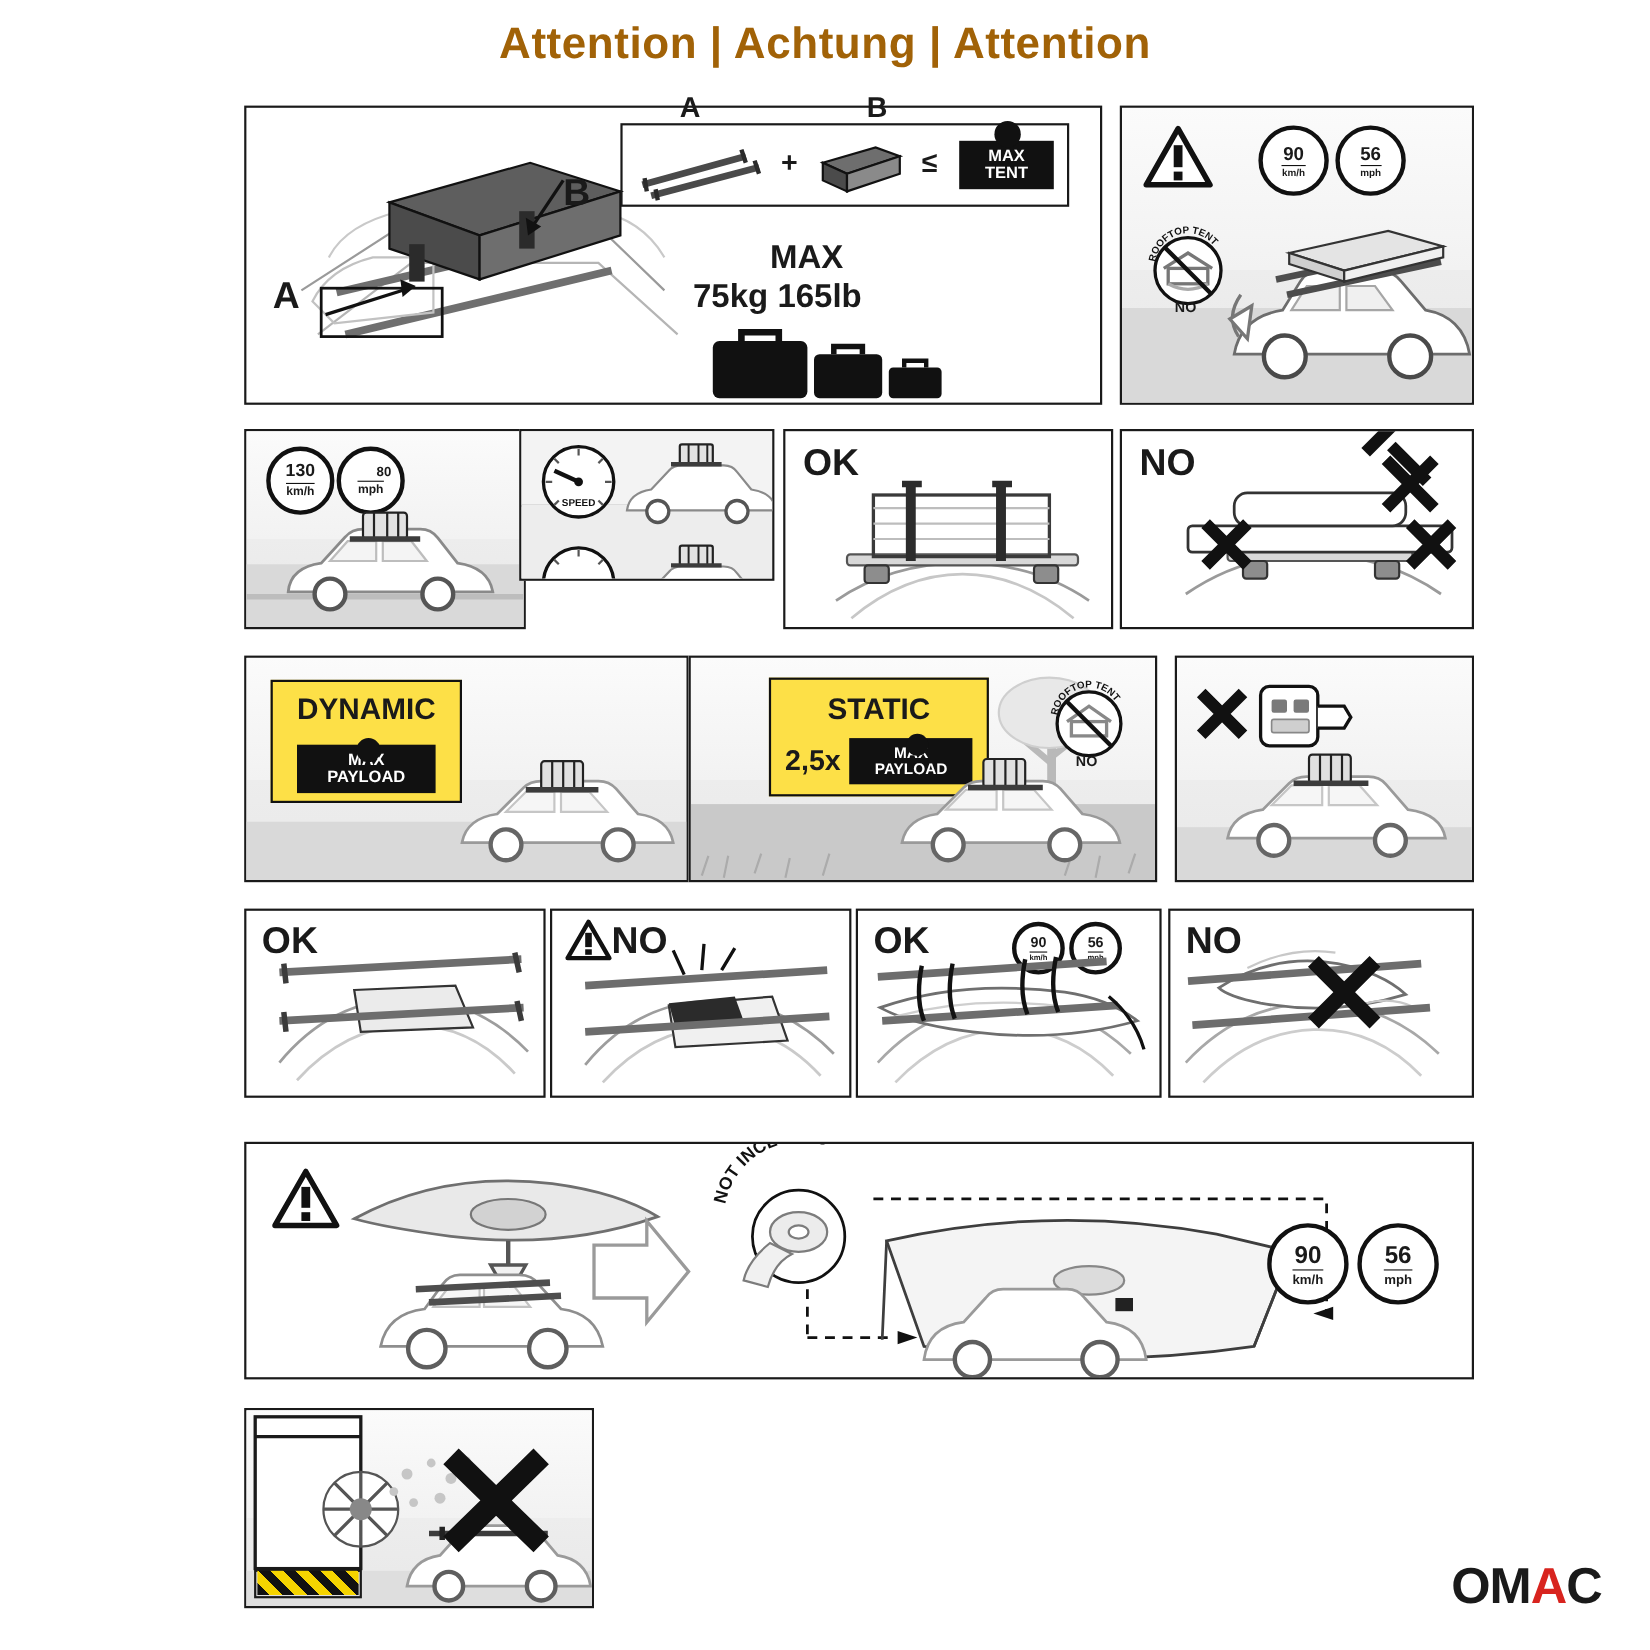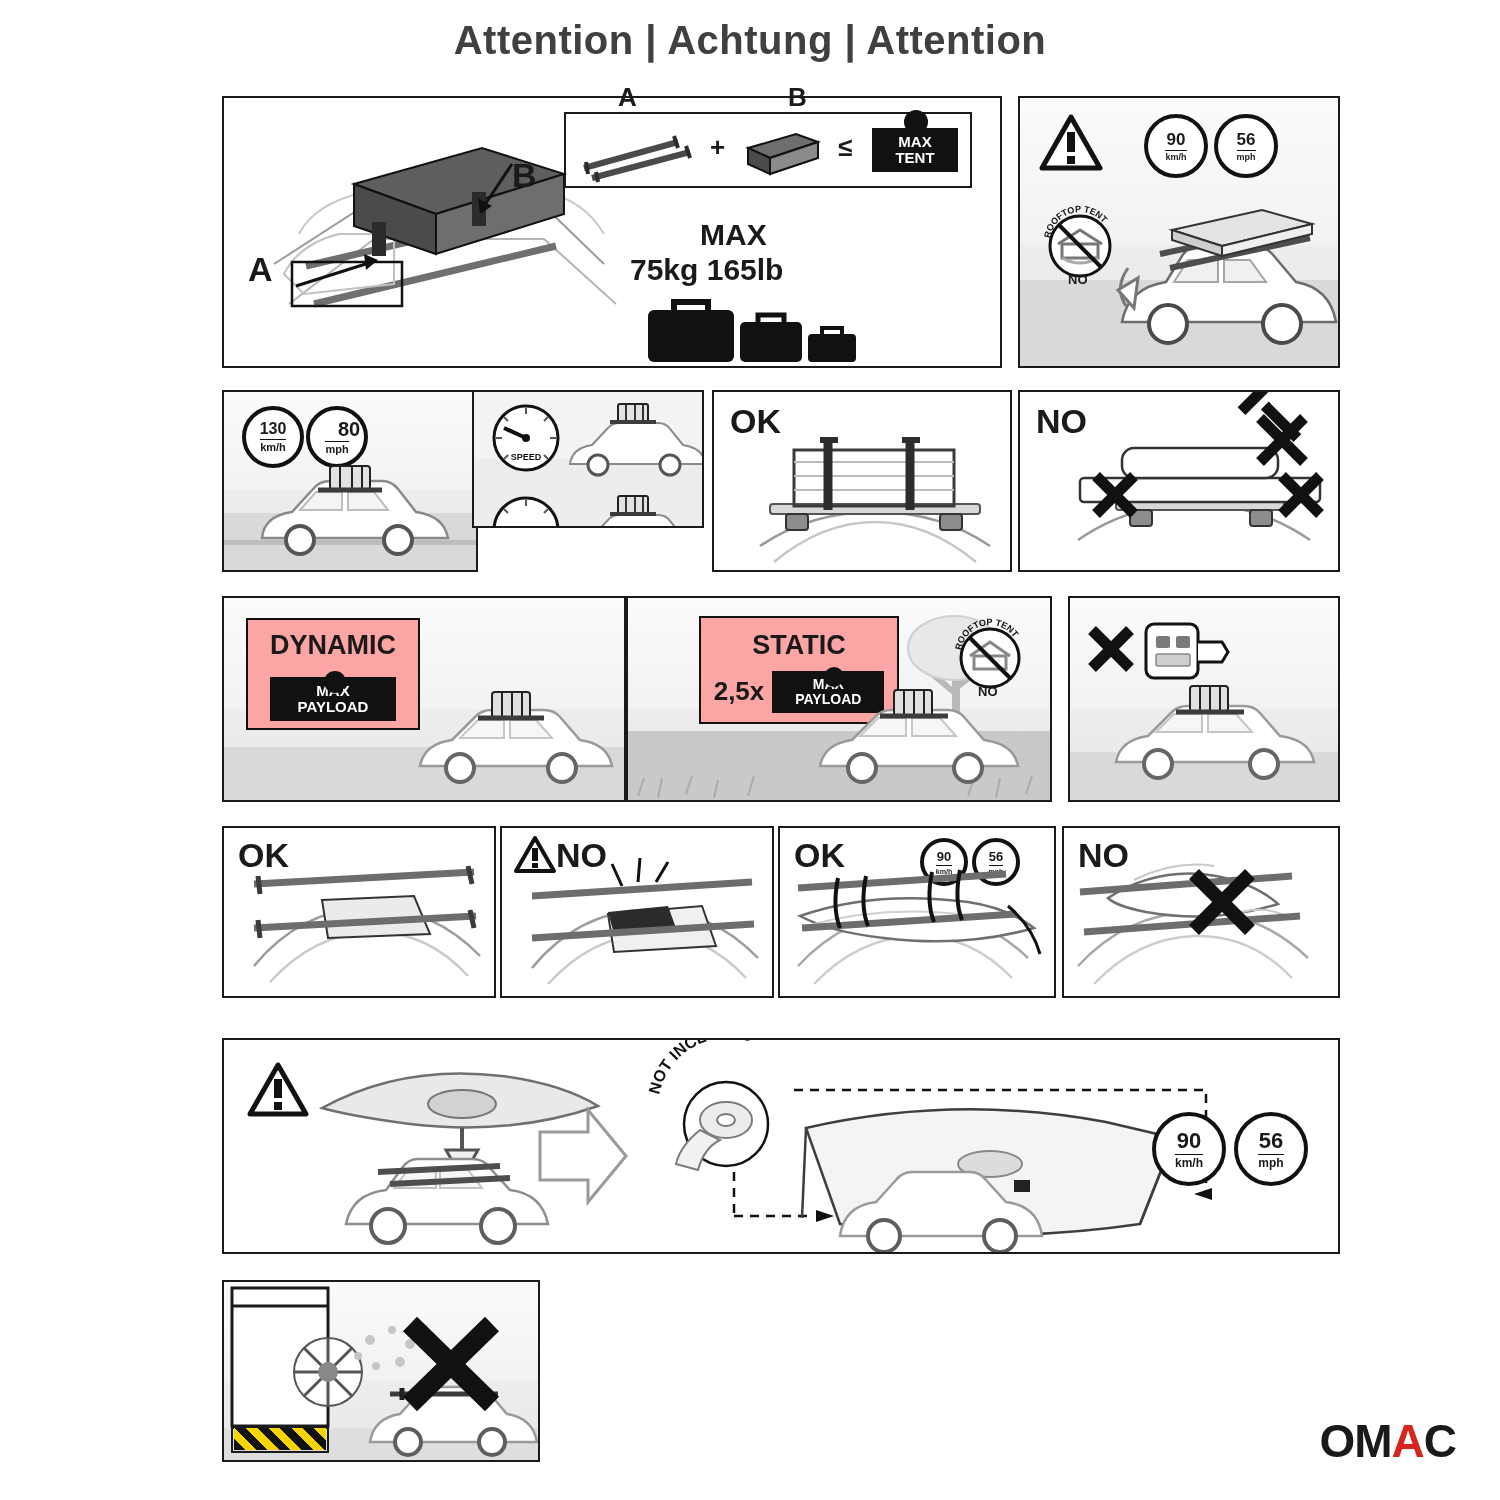--- a/index.html
+++ b/index.html
@@ -3,21 +3,21 @@
 <meta charset="utf-8">
 <style>
   html,body{margin:0;padding:0;}
   body{
     width:1500px;height:1500px;background:#ffffff;
     font-family:"Liberation Sans", sans-serif;
     color:#1a1a1a;position:relative;overflow:hidden;
   }
   .title{
     position:absolute;top:18px;left:0;width:1500px;text-align:center;
-    font-size:40px;font-weight:700;letter-spacing:.5px;color:#404040;
+    font-size:40px;font-weight:700;letter-spacing:.5px;color:#a16207;
   }
   .panel{position:absolute;border:2.5px solid #1a1a1a;background:#fff;box-sizing:border-box;}
   .sky{position:absolute;left:0;right:0;top:0;bottom:0;background:linear-gradient(#fbfbfb 0%,#f2f2f2 55%,#ededed 55%,#e8e8e8 100%);}
   .ground{position:absolute;left:0;right:0;bottom:0;height:32%;background:#d9d9d9;}
   .road{position:absolute;left:0;right:0;bottom:14%;height:5px;background:#bdbdbd;}
   .lbl{position:absolute;font-weight:700;}
   .big{font-size:34px;}
   .mid{font-size:26px;}
   .xs{font-size:11px;}
 
@@ -38,21 +38,21 @@
 
   
   .tri{position:absolute;}
   .tri svg{display:block;}
 
   .blackbox{
     position:absolute;background:#111;color:#fff;font-weight:700;text-align:center;
     display:flex;align-items:center;justify-content:center;flex-direction:column;line-height:1.05;
   }
   .whitebox{
-    position:absolute;background:#fca5a5;border:2px solid #111;
+    position:absolute;background:#fde047;border:2px solid #111;
     display:flex;align-items:center;justify-content:center;flex-direction:column;
     font-weight:700;text-align:center;
   }
   .logo{position:absolute;right:44px;bottom:32px;font-size:46px;font-weight:700;letter-spacing:-1px;}
   .logo .red{color:#d8241f;}
   svg{overflow:visible;}
   .inner-frame{position:absolute;border:2.5px solid #1a1a1a;box-sizing:border-box;}
   .hatch{position:absolute;background:repeating-linear-gradient(45deg,#111 0 8px,#f5d400 8px 16px);}
 </style>
 </head>
@@ -189,21 +189,21 @@
 
 <div class="panel" style="left:222px;top:390px;width:256px;height:182px;overflow:hidden;">
   <div class="sky"></div>
     <div class="ground"></div>
     <div class="road"></div>
   <div class="badge" style="left:18px;top:14px;width:54px;height:54px;">
     <span class="v" style="font-size:16px;">130</span>
     <span class="u">km/h</span>
   </div>
   <div class="badge" style="left:82px;top:14px;width:54px;height:54px;">
-    <span class="v" style="font-size:20px;margin-left:24px;">80</span>
+    <span class="v" style="font-size:12px;margin-left:24px;">80</span>
     <span class="u">mph</span>
   </div>
   <svg style="position:absolute;left:32px;top:62px;" width="200" height="110" viewBox="0 0 200 110">
     <path d="M6 84 q2 -22 30 -26 l22 -24 q6 -7 16 -7 h52 q10 0 16 8 l18 23 q28 4 32 26 z" fill="#fff" stroke="#8a8a8a" stroke-width="2.5"></path>
     <path d="M44 56 l16 -18 h26 v18z M92 56 v-18 h26 l14 18z" fill="#f4f4f4" stroke="#bdbdbd" stroke-width="2"></path>
     <circle cx="44" cy="86" r="14" fill="#fff" stroke="#555" stroke-width="4"></circle>
     <circle cx="142" cy="86" r="14" fill="#fff" stroke="#555" stroke-width="4"></circle>
     <rect x="74" y="12" width="40" height="24" rx="3" fill="#e2e2e2" stroke="#222" stroke-width="2"></rect>
     <path d="M84 12 v24 M96 12 v24 M106 12 v24" stroke="#222" stroke-width="2"></path>
     <path d="M62 36 h64" stroke="#3c3c3c" stroke-width="5"></path>

